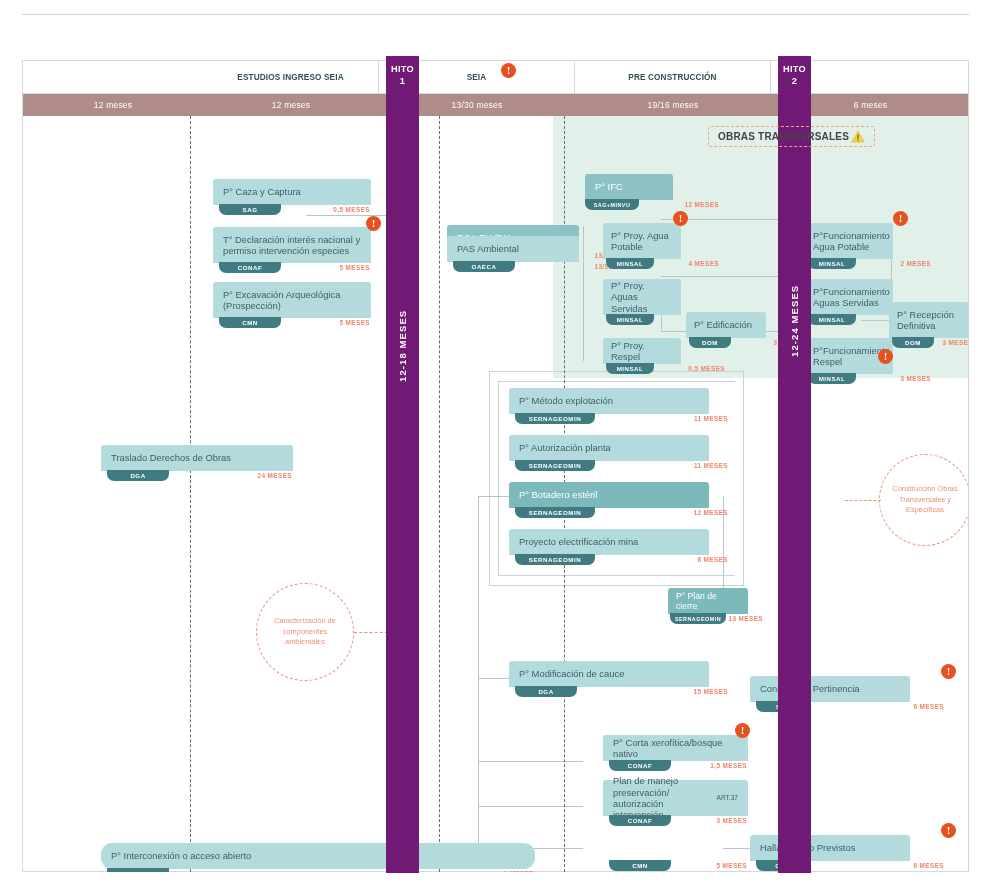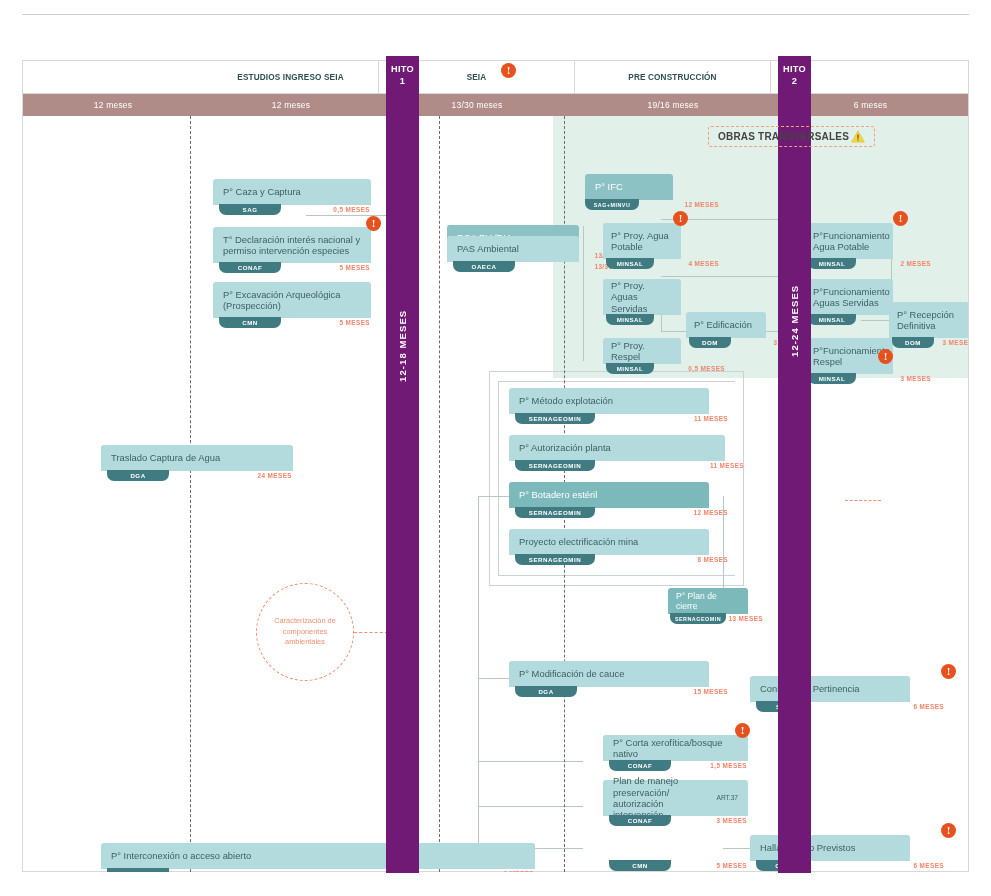--- a/index.html
+++ b/index.html
@@ -221,27 +221,27 @@
       <div class="line" style="left:560px;top:110px;width:1px;height:135px;"></div>
       <div class="line" style="left:638px;top:103px;width:120px;height:1px;"></div>
       <div class="line" style="left:638px;top:160px;width:120px;height:1px;"></div>
       <div class="line" style="left:638px;top:215px;width:120px;height:1px;"></div>
       <div class="line" style="left:638px;top:192px;width:1px;height:24px;"></div>
       <div class="line" style="left:868px;top:126px;width:1px;height:78px;"></div>
       <div class="line" style="left:838px;top:126px;width:30px;height:1px;"></div>
       <div class="line" style="left:838px;top:204px;width:30px;height:1px;"></div>
 
       <div class="card" style="left:78px;top:329px;width:192px;height:34px;">
-        <div class="body" style="height:26px;">Traslado Captura de Agua</div>
+        <div class="body" style="height:26px;">Traslado Derechos de Obras</div>
         <div class="agency" style="top:25px;">DGA</div>
         <div class="dur" style="top:27px;">24 MESES</div>
       </div>
 
       <div class="card" style="left:78px;top:727px;width:434px;height:34px;">
-        <div class="body" style="height:26px;">P° Interconexión o acceso abierto</div>
+        <div class="body" style="height:26px;border-radius:11px;">P° Interconexión o acceso abierto</div>
         <div class="agency" style="top:25px;">CEN</div>
         <div class="dur" style="top:27px;">6 MESES</div>
       </div>
 
       <div class="card" style="left:190px;top:63px;width:158px;height:34px;">
         <div class="body" style="height:26px;">P° Caza y Captura</div>
         <div class="agency" style="top:25px;">SAG</div>
         <div class="dur" style="top:27px;">0,5 MESES</div>
       </div>
 
@@ -272,21 +272,21 @@
         <div class="agency" style="top:25px;">OAECA</div>
         <div class="dur" style="top:27px;right:-60px;">13/30 MESES</div>
       </div>
 
       <div class="card" style="left:486px;top:272px;width:200px;height:34px;">
         <div class="body" style="height:26px;">P° Método explotación</div>
         <div class="agency" style="top:25px;min-width:80px;">SERNAGEOMIN</div>
         <div class="dur" style="top:27px;right:-19px;">11 MESES</div>
       </div>
 
-      <div class="card" style="left:486px;top:319px;width:216px;height:34px;">
+      <div class="card" style="left:486px;top:319px;width:200px;height:34px;">
         <div class="body" style="height:26px;">P° Autorización planta</div>
         <div class="agency" style="top:25px;min-width:80px;">SERNAGEOMIN</div>
         <div class="dur" style="top:27px;right:-19px;">11 MESES</div>
       </div>
 
       <div class="card dark2" style="left:486px;top:366px;width:200px;height:34px;">
         <div class="body" style="height:26px;">P° Botadero estéril</div>
         <div class="agency" style="top:25px;min-width:80px;">SERNAGEOMIN</div>
         <div class="dur" style="top:27px;right:-19px;">12 MESES</div>
       </div>
@@ -394,20 +394,21 @@
         <div class="dur" style="top:37px;right:-38px;">3 MESES</div>
       </div>
       <div class="alert" style="left:855px;top:233px;">!</div>
 
       <div class="card" style="left:866px;top:186px;width:80px;height:44px;">
         <div class="body" style="height:36px;padding:8px 8px;">P° Recepción Definitiva</div>
         <div class="agency" style="top:35px;left:3px;min-width:42px;padding:0 5px;">DOM</div>
         <div class="dur" style="top:37px;right:-4px;">3 MESES</div>
       </div>
 
+      <div class="circle-note" style="left:856px;top:338px;width:92px;height:92px;">Construcción Obras Transversales y Específicas</div>
       <div class="dashconn" style="left:822px;top:384px;width:36px;"></div>
 
       <div class="obras" style="left:685px;top:10px;">
         <span>OBRAS TRANSVERSALES</span>
         <svg class="warn-tri" viewBox="0 0 20 18">
           <path d="M10 1 L19 17 L1 17 Z" fill="#f5d547" stroke="#e0bd2b" stroke-width="1"></path>
           <rect x="9.1" y="6" width="1.8" height="6" fill="#6b5a10"></rect>
           <rect x="9.1" y="13.2" width="1.8" height="1.8" fill="#6b5a10"></rect>
         </svg>
       </div>

